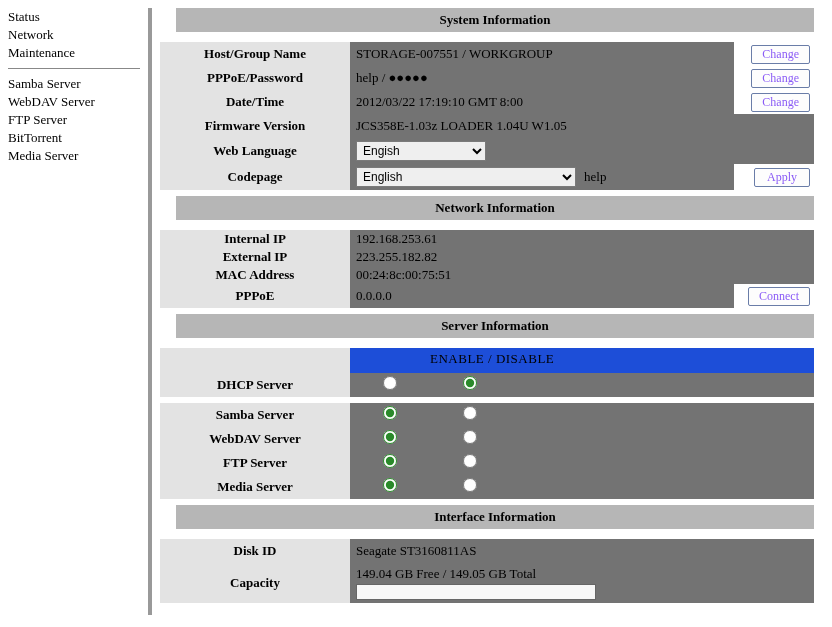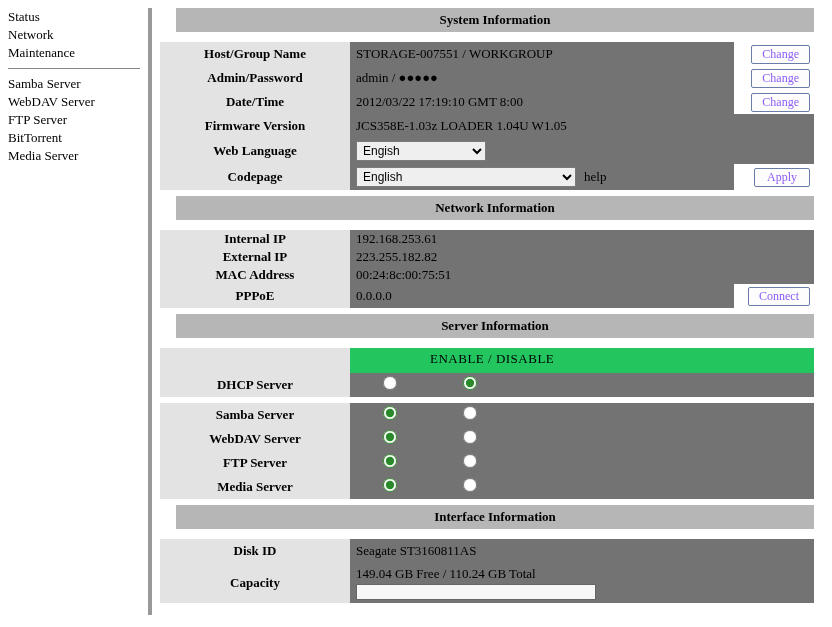--- a/index.html
+++ b/index.html
@@ -91,21 +91,21 @@
   min-width: 56px;
 }
 select {
   font-family: Arial, sans-serif;
   font-size: 12px;
   padding: 1px 2px;
   border: 1px solid #7a7a7a;
 }
 .help-row { display:flex; align-items:center; gap:8px; }
 .enable-header {
-  background: #22c55e;
+  background: #1d4ed8;
   text-align: left;
   padding: 3px 6px 6px 6px;
   font-size: 13px;
 }
 .radio-cell { text-align:center; }
 input[type="radio"] {
   width:14px; height:14px; cursor:pointer;
   accent-color: #2a8a2a;
 }
 input[type="radio"].off {
@@ -143,22 +143,22 @@
     <div class="section-header">System Information</div>
     <div class="spacer"></div>
     <table class="grid">
       <tbody>
           <tr>
         <td class="lbl">Host/Group Name</td>
         <td class="val">STORAGE-007551 / WORKGROUP</td>
         <td class="act"><button class="btn">Change</button></td>
       </tr>
       <tr>
-        <td class="lbl">Admin/Password</td>
-        <td class="val">admin / ●●●●●</td>
+        <td class="lbl">PPPoE/Password</td>
+        <td class="val">help / ●●●●●</td>
         <td class="act"><button class="btn">Change</button></td>
       </tr>
       <tr>
         <td class="lbl">Date/Time</td>
         <td class="val">2012/03/22 17:19:10 GMT 8:00</td>
         <td class="act"><button class="btn">Change</button></td>
       </tr>
       <tr>
         <td class="lbl">Firmware Version</td>
         <td class="val" colspan="2">JCS358E-1.03z LOADER 1.04U W1.05</td>
@@ -269,21 +269,21 @@
     <div class="section-header">Interface Information</div>
     <div class="spacer"></div>
     <table class="grid">
       <tbody>
           <tr>
         <td class="lbl">Disk ID</td>
         <td class="val">Seagate ST3160811AS</td>
       </tr>
       <tr>
         <td class="lbl" rowspan="2" style="vertical-align:middle">Capacity</td>
-        <td class="val" style="padding-bottom:2px">149.04 GB Free / 110.24 GB Total</td>
+        <td class="val" style="padding-bottom:2px">149.04 GB Free / 149.05 GB Total</td>
       </tr>
       <tr>
         <td class="val" style="padding-top:0">
           <div class="bar-wrap"></div>
         </td>
       </tr>
     </tbody>
       </table>
 
   </div>

